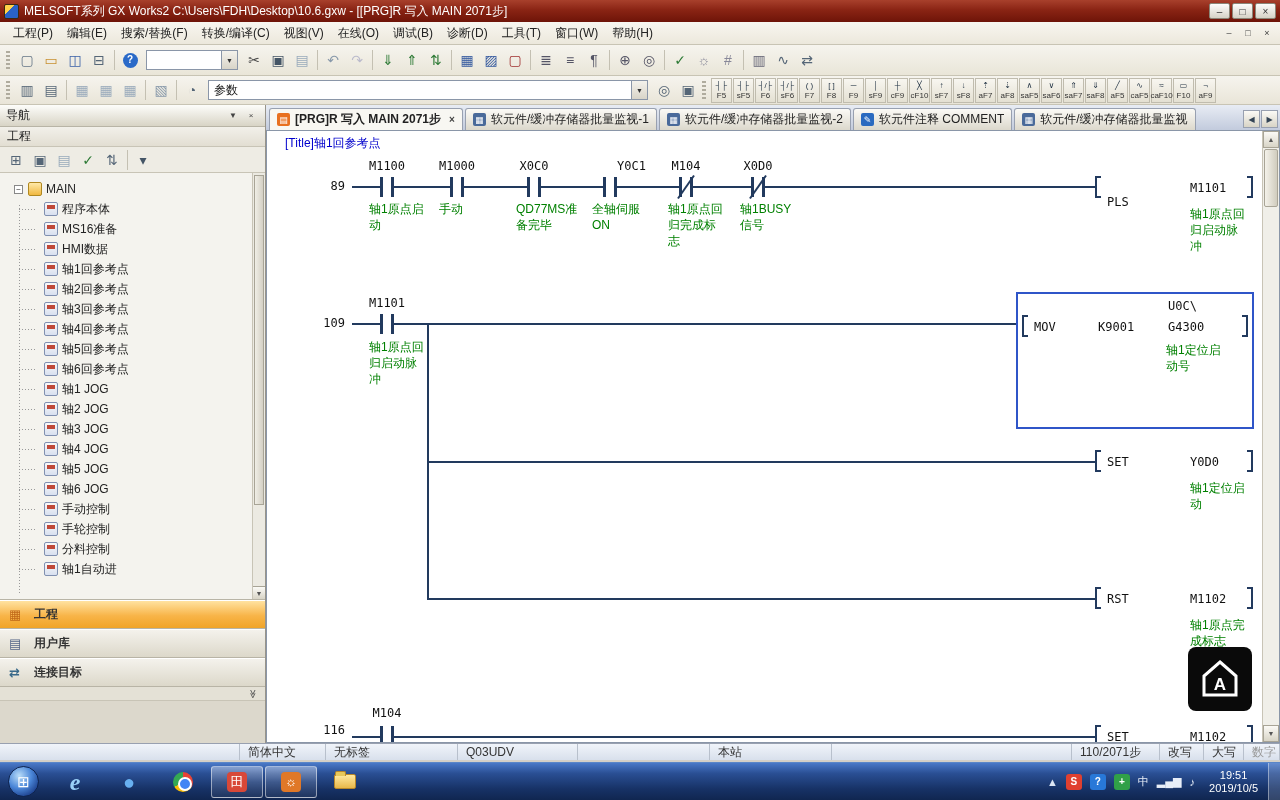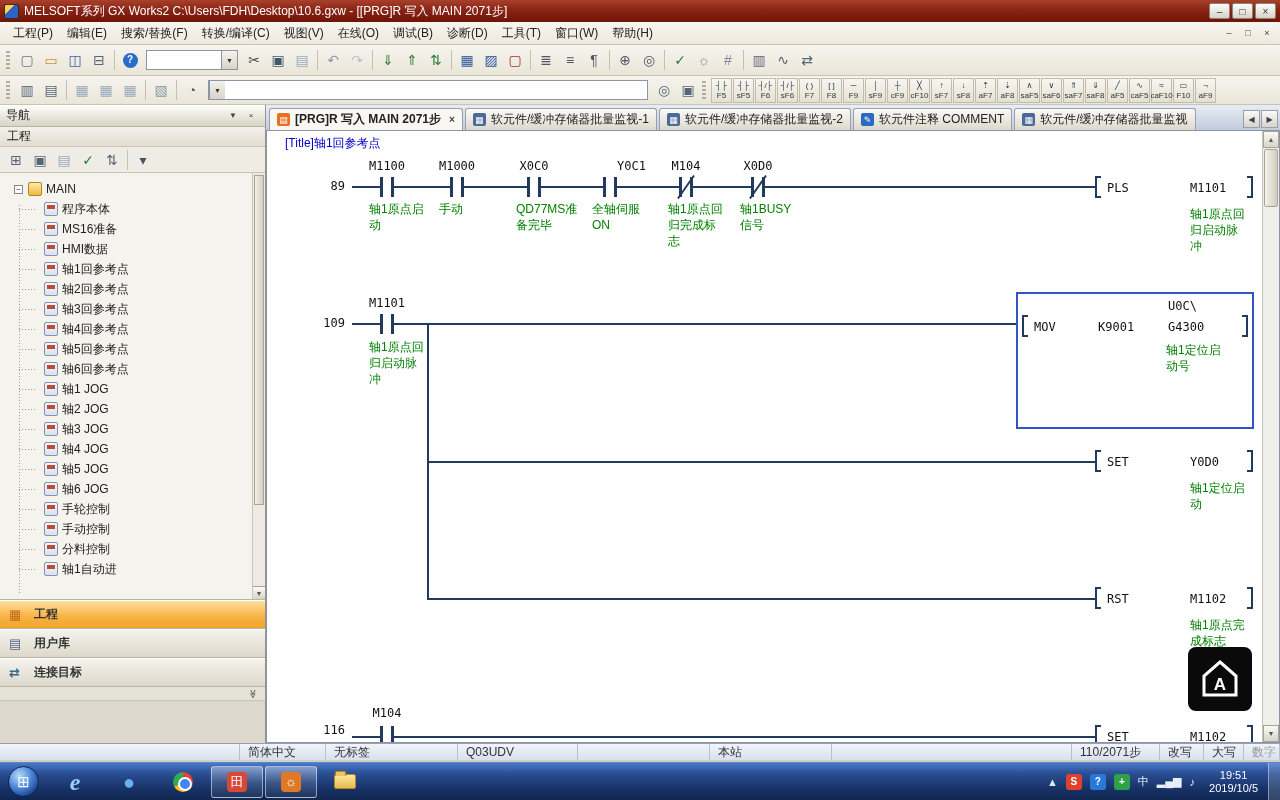--- a/index.html
+++ b/index.html
@@ -330,20 +330,21 @@
       <span class="tb-sep"></span>
       <div class="tb-btn">
         <span class="tb-glyph" style="color: rgb(136, 153, 170);">▧</span>
       </div>
       <span class="tb-sep"></span>
       <div class="tb-btn">
         <span class="tb-glyph" style="color: rgb(85, 102, 119);">◔</span>
       </div>
     </span>
   <div class="combo" style="width:440px">
+    <span class="cv">参数</span>
     <span class="drop">▼</span>
   </div>
   <span class="icon-host">
       <div class="tb-btn">
         <span class="tb-glyph" style="color: rgb(85, 102, 119);">◎</span>
       </div>
       <div class="tb-btn">
         <span class="tb-glyph" style="color: rgb(85, 102, 119);">▣</span>
       </div>
     </span>
@@ -539,25 +540,25 @@
           <div class="tree-row tree-item">
             <span class="t-ico ico-doc"></span>
             <span>轴5 JOG</span>
           </div>
           <div class="tree-row tree-item">
             <span class="t-ico ico-doc"></span>
             <span>轴6 JOG</span>
           </div>
           <div class="tree-row tree-item">
             <span class="t-ico ico-doc"></span>
+            <span>手动控制</span>
+          </div>
+          <div class="tree-row tree-item">
+            <span class="t-ico ico-doc"></span>
             <span>手轮控制</span>
-          </div>
-          <div class="tree-row tree-item">
-            <span class="t-ico ico-doc"></span>
-            <span>手动控制</span>
           </div>
           <div class="tree-row tree-item">
             <span class="t-ico ico-doc"></span>
             <span>分料控制</span>
           </div>
           <div class="tree-row tree-item">
             <span class="t-ico ico-doc"></span>
             <span>轴1自动进</span>
           </div>
         </div>
@@ -653,21 +654,21 @@
 志</div>
 
     <div class="ld-dev" style="left:455px;top:28px;width:72px;text-align:center">X0D0</div>
     <div class="contact" style="left:484px;top:46px">
         <i class="slash"></i>
       </div>
     <div class="ld-comment" style="left:473px;top:70px">轴1BUSY
 信号</div>
 
     <div class="lbr" style="left:828px;top:45px"></div>
-    <div class="ld-instr" style="left:840px;top:50px">PLS</div>
+    <div class="ld-instr" style="left:840px;top:64px">PLS</div>
     <div class="ld-dev" style="left:923px;top:50px">M1101</div>
     <div class="rbr" style="left:980px;top:45px"></div>
     <div class="ld-comment" style="left:923px;top:75px">轴1原点回
 归启动脉
 冲</div>
 
     <div class="ld-step" style="left:30px;top:185px">109</div>
     <div class="wire" style="left:85px;top:192px;width:664px"></div>
     <div class="vwire" style="left:160px;top:192px;height:277px"></div>
 

